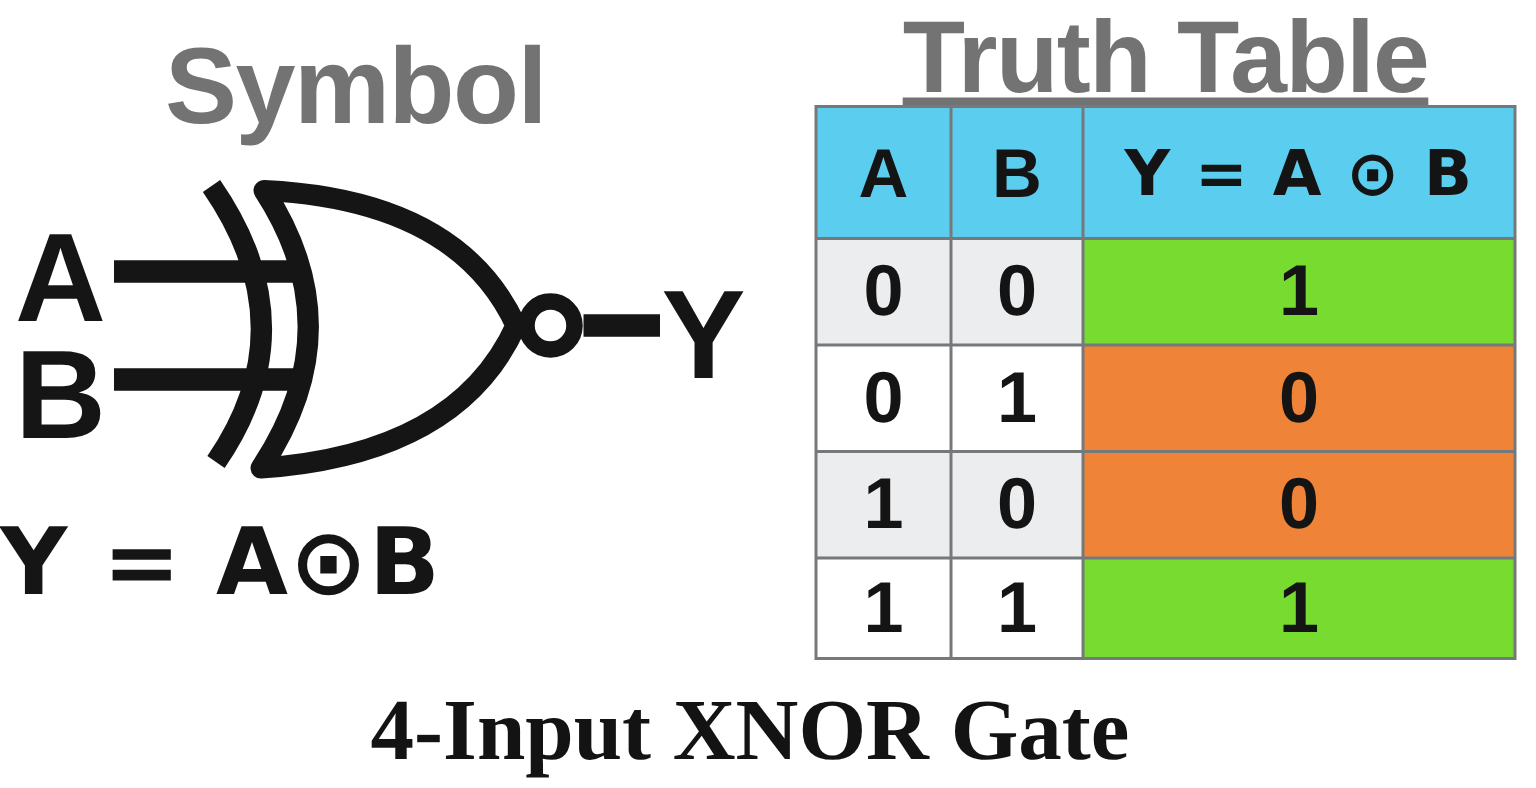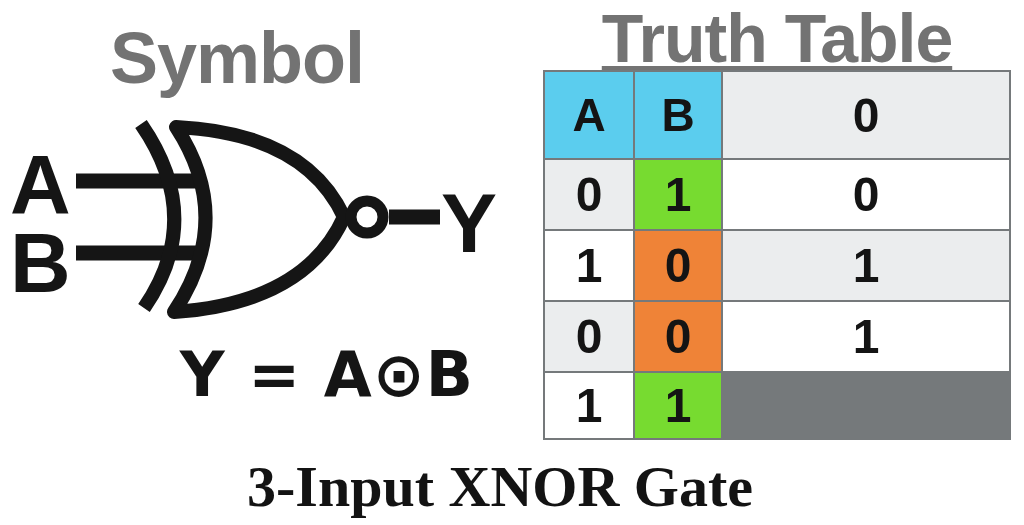--- a/index.html
+++ b/index.html
@@ -34,21 +34,21 @@
   }
   #label-a { left:10px;  top:143px; }
   #label-b { left:10px;  top:221px; }
   #label-y { left:441px; top:181px; }
 
   #gate-svg { left:0; top:100px; }
 
   
   #equation {
     left:0; top:344px; width:474px;
-    text-align:right;
+    text-align:left;
     font-family:"DejaVu Sans", sans-serif;
     font-weight:bold;
     font-size:62px;
     line-height:1;
     color:#151515;
     letter-spacing:1px;
   }
 
   
   #truth-table {
@@ -109,31 +109,32 @@
   <line x1="389" y1="217" x2="440" y2="217" stroke="#151515" stroke-width="15"></line>
 </svg>
 
 <div class="abs" id="equation">Y = A⊙B</div>
 
 <div class="abs section-title" id="truth-title">Truth Table</div>
 
 <div class="abs" id="truth-table">
   <div class="cell th">A</div>
   <div class="cell th">B</div>
+  <div class="cell th th-y">Y = A ⊙ B</div>
 
   <div class="cell alt">0</div>
   <div class="cell alt">0</div>
   <div class="cell high">1</div>
 
   <div class="cell">0</div>
   <div class="cell">1</div>
   <div class="cell low">0</div>
 
   <div class="cell alt">1</div>
   <div class="cell alt">0</div>
   <div class="cell low">0</div>
 
   <div class="cell">1</div>
   <div class="cell">1</div>
   <div class="cell high">1</div>
 </div>
 
-<div class="abs" id="footer-title">3-Input XNOR Gate</div>
+<div class="abs" id="footer-title">4-Input XNOR Gate</div>
 
 </body></html>

